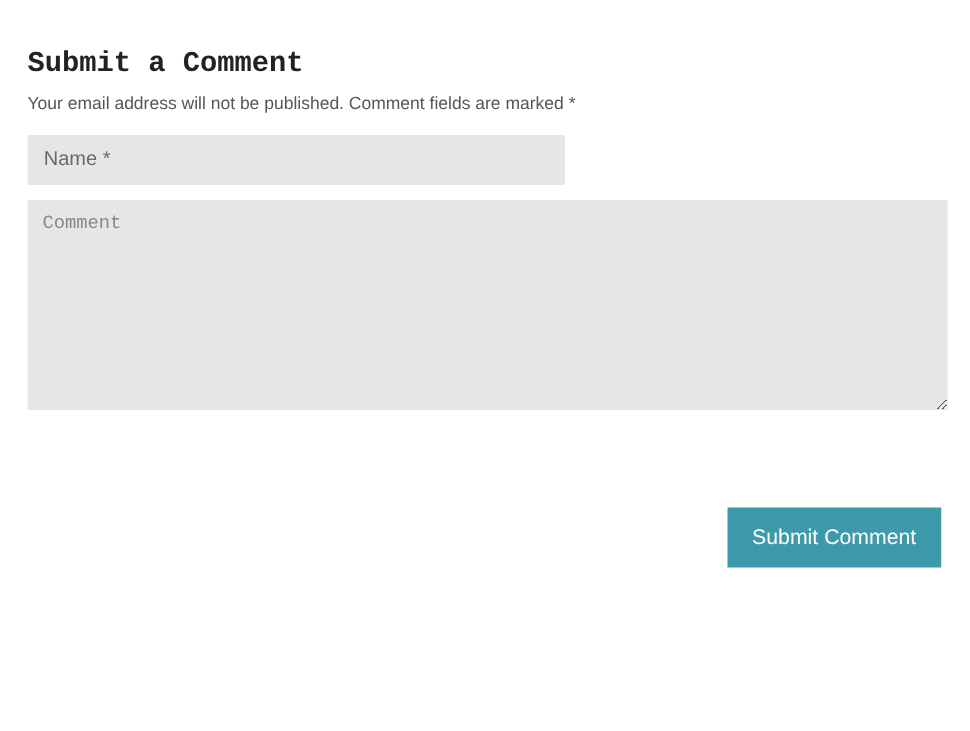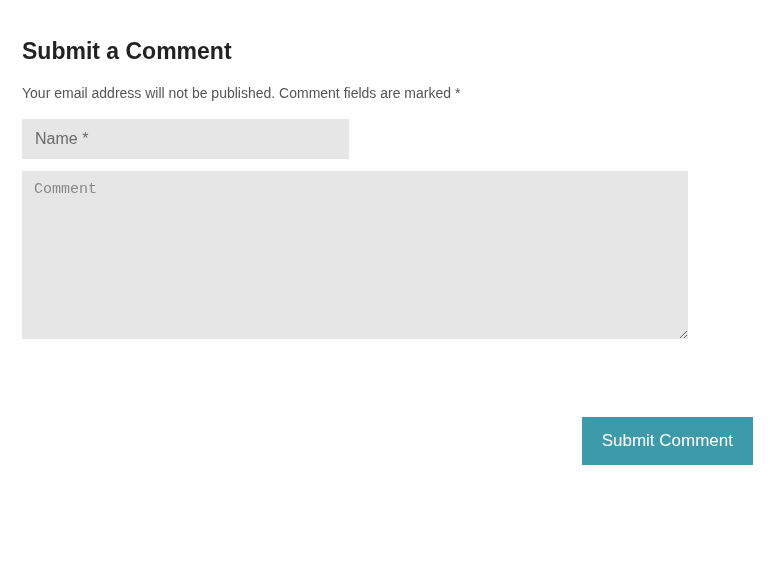--- a/index.html
+++ b/index.html
@@ -14,44 +14,45 @@
       height: 585px;
       padding: 0;
     }
     .container {
       padding: 38px 15px 0 22px;
     }
     .form-title {
       font-size: 23px;
       font-weight: 600;
       color: #222;
-      margin-bottom: 20px;
+      margin-bottom: 10px;
+      font-family: Liberation Mono, monospace;
     }
     .form-description {
       font-size: 14px;
       color: #555;
       margin-bottom: 18px;
     }
     .input-field {
       display: block;
-      width: 327px;
+      width: 430px;
       padding: 11px 13px;
       font-size: 16px;
       color: #333;
       background: #e6e6e6;
       border: none;
       margin-bottom: 12px;
       font-family: inherit;
     }
     .input-field::placeholder {
       color: #6a6a6a;
     }
     .textarea-field {
       display: block;
-      width: 666px;
+      width: 736px;
       height: 168px;
       padding: 10px 12px;
       font-size: 15px;
       color: #333;
       background: #e6e6e6;
       border: none;
       margin-top: 6px;
       font-family: "Courier New", monospace;
       resize: both;
     }

